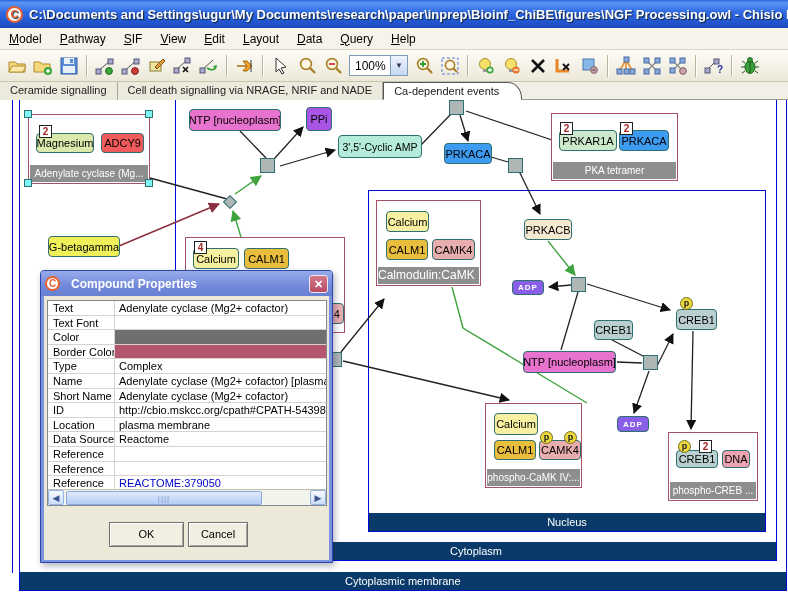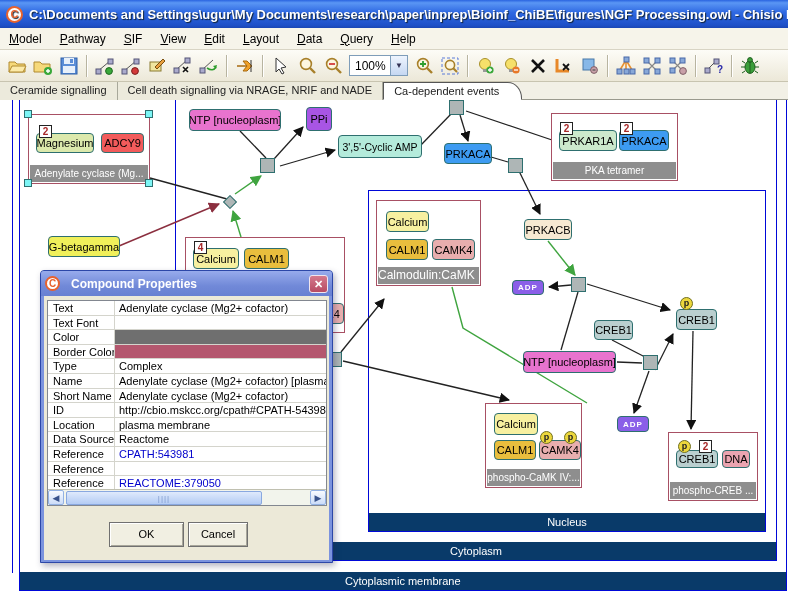--- a/index.html
+++ b/index.html
@@ -470,21 +470,20 @@
       <div class="prow">
           <span class="plabel">Location</span>
           <span class="pval">plasma membrane</span>
         </div>
       <div class="prow">
           <span class="plabel">Data Source</span>
           <span class="pval">Reactome</span>
         </div>
       <div class="prow">
           <span class="plabel">Reference</span>
-          <span class="pval link">CPATH:543981</span>
         </div>
       <div class="prow">
           <span class="plabel">Reference</span>
         </div>
       <div class="prow" style="border-bottom:none;">
           <span class="plabel">Reference</span>
           <span class="pval link">REACTOME:379050</span>
         </div>
       <div id="hscroll">
         <span class="sbtn" style="margin-right:auto;">◀</span>

